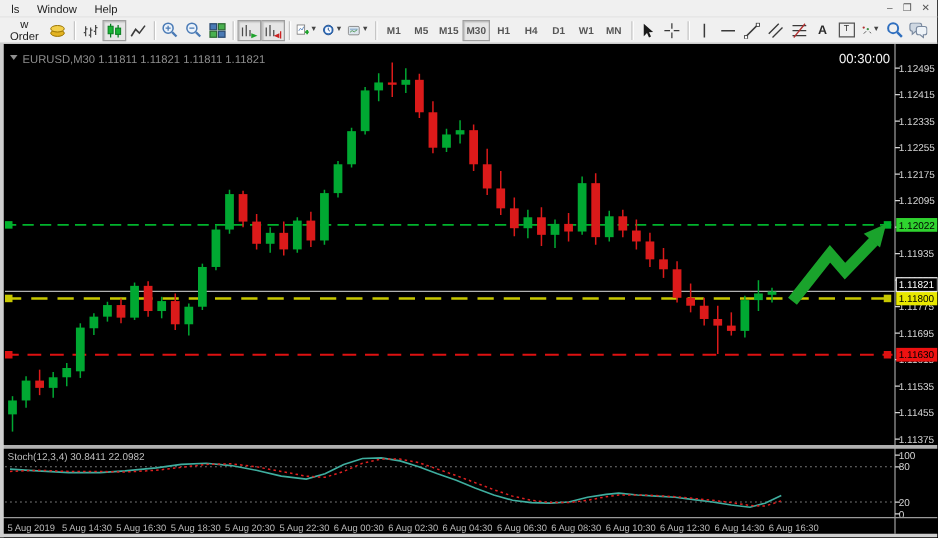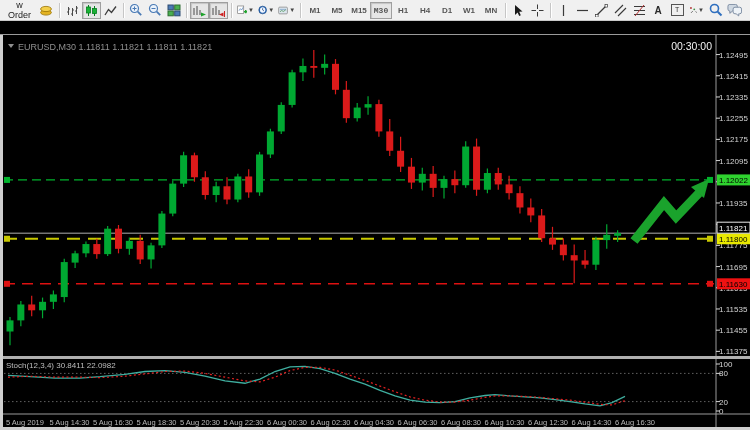--- a/index.html
+++ b/index.html
@@ -7,34 +7,44 @@
   .chrome{position:relative;z-index:5;background:#f0f0f0;}
   .menubar{height:13px;display:flex;align-items:center;font-size:9px;color:#222;
     border-bottom:1px solid #e3e3e3;padding-left:2px;}
   .menu-item{padding:0 7px;cursor:default;}
   .win-controls{margin-left:auto;display:flex;gap:8px;padding-right:6px;font-size:8px;color:#555;}
   .win-controls span{cursor:default;}
   .toolbar{height:20px;display:flex;align-items:center;padding:0 2px;
     border-bottom:1px solid #c9c9c9;}
   .tbtn{display:flex;align-items:center;justify-content:center;height:17px;min-width:19px;
     border:1px solid transparent;background:transparent;padding:0 1px;margin:0;font-size:9px;color:#333;}
-  .tbtn.pressed{border:1px solid #9f9f9f;background:#e6e6e6;box-shadow:inset 1px 1px 1px rgba(0,0,0,.15);font-family:Liberation Mono, monospace;}
+  .tbtn.pressed{border:1px solid #9f9f9f;background:#e6e6e6;box-shadow:inset 1px 1px 1px rgba(0,0,0,.15);}
   .tbtn svg{display:block;}
   .sep{width:1px;height:15px;background:#c6c6c6;margin:0 3px;box-shadow:1px 0 0 #fff;}
   .caret{font-size:6px;color:#444;margin-left:1px;}
   .neworder{font-size:9px;color:#222;display:flex;align-items:center;gap:3px;padding:0 4px;}
   .tf{font-size:8px;font-weight:bold;color:#555;width:22px;text-align:center;}
   .spacer{flex:1;}
   .tbox{width:11px;height:10px;border:1px solid #555;font-size:7px;line-height:9px;text-align:center;color:#333;}
   svg text{font-family:"Liberation Sans",sans-serif;}
 </style>
 </head>
 <body>
 
 <div class="chrome">
+  <div class="menubar">
+    <span class="menu-item">ls</span>
+    <span class="menu-item">Window</span>
+    <span class="menu-item">Help</span>
+    <span class="win-controls">
+      <span>–</span>
+      <span>❐</span>
+      <span>✕</span>
+    </span>
+  </div>
 
   <div class="toolbar">
     <button class="tbtn neworder">
       <span>w Order</span>
     </button>
     <button class="tbtn">
       <svg width="14" height="12" viewBox="0 0 14 12">
           <ellipse cx="7" cy="8.5" rx="5.4" ry="2.6" fill="#e3b322" stroke="#9a7403" stroke-width="0.8"></ellipse>
           <ellipse cx="7" cy="5" rx="5.4" ry="2.6" fill="#f3cf4a" stroke="#9a7403" stroke-width="0.8"></ellipse>
         </svg>

